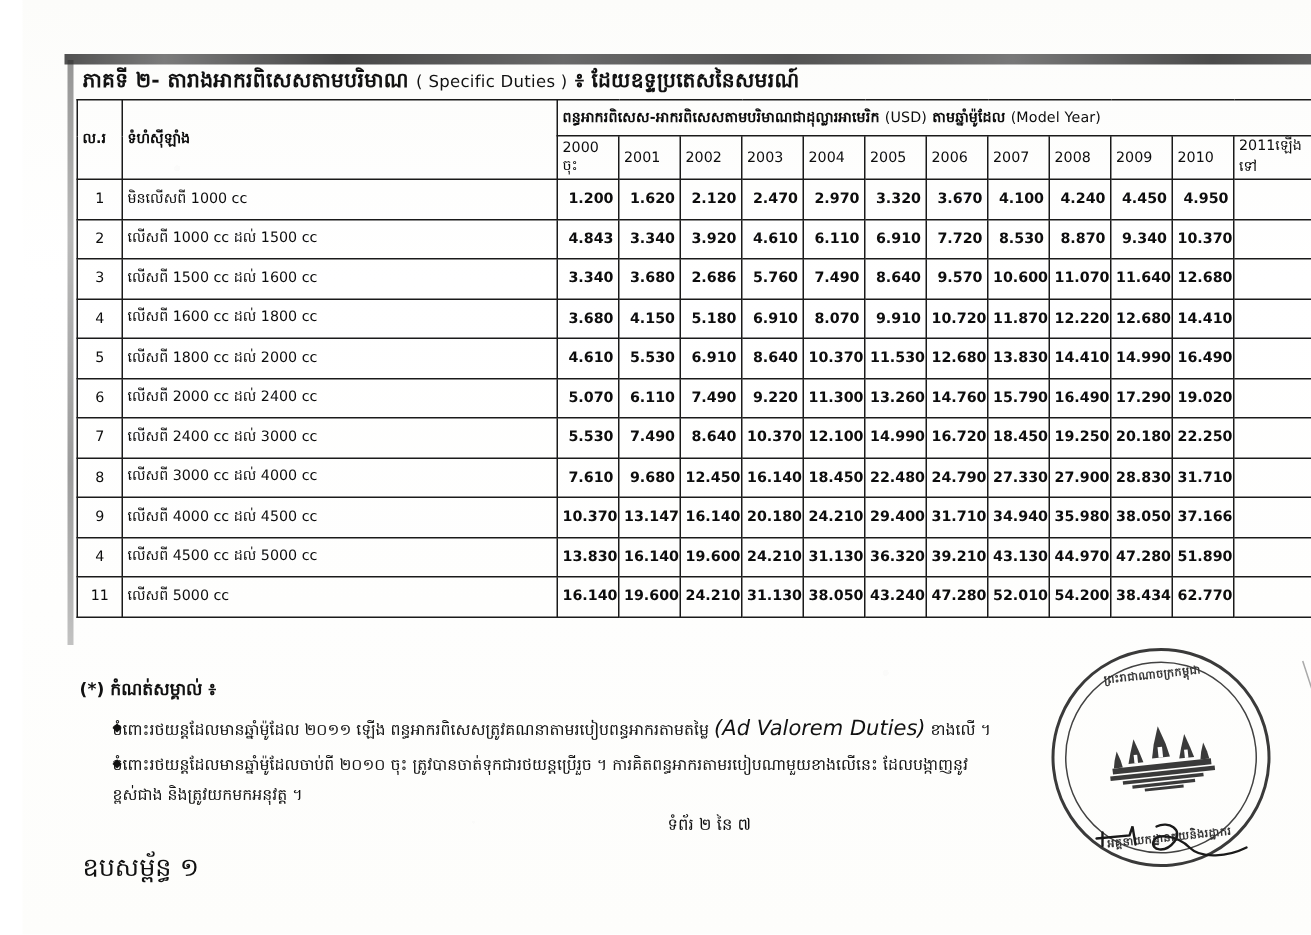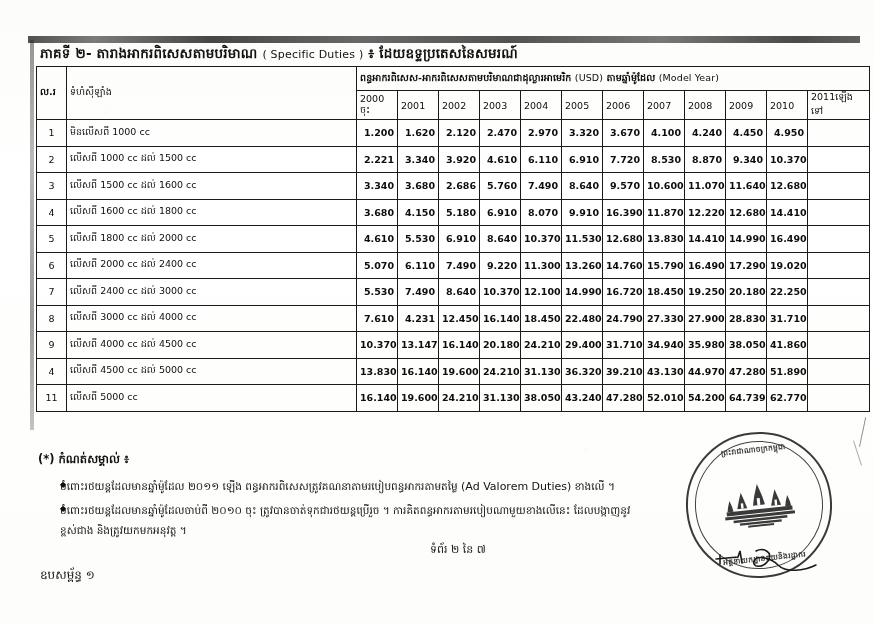--- a/index.html
+++ b/index.html
@@ -10,20 +10,21 @@
     background: #ffffff;
     font-family: "DejaVu Sans", "Liberation Sans", sans-serif;
     position: relative;
     overflow: hidden;
   }
 
   
   .page {
     position: absolute; inset: 0;
     background: linear-gradient(180deg,#fcfcfa 0%, #ffffff 30%, #fdfdfb 100%);
+    margin-left: 15px;
   }
   .scan-noise {
     position:absolute; inset:0;
     background-image:
       radial-gradient(circle at 12% 18%, rgba(0,0,0,0.012) 0 2px, transparent 2px),
       radial-gradient(circle at 67% 72%, rgba(0,0,0,0.012) 0 2px, transparent 2px),
       radial-gradient(circle at 85% 30%, rgba(0,0,0,0.010) 0 1px, transparent 1px),
       radial-gradient(circle at 35% 88%, rgba(0,0,0,0.010) 0 1px, transparent 1px);
     pointer-events:none;
   }
@@ -70,21 +71,21 @@
   thead th {
     text-align:left; font-weight:bold;
     height: 22px;
   }
   th.grp {
     font-size: 11px; font-weight:bold; letter-spacing:.1px;
     height: 24px; white-space:nowrap;
   }
   th.grp .latin { font-weight: normal; font-size: 9.5px; }
   th.no   { width: 30px; font-size:9px; }
-  th.desc { width: 290px; font-size:11px; font-weight:normal; }
+  th.desc { width: 290px; font-size:11px; font-weight:bold; }
   th.yr   { width: 41px; font-size:9.5px; font-weight:normal; }
   th.yr-last { width: 62px; font-size:8.5px; font-weight:normal; }
 
   tbody td { height: 26.5px; }
   td.no   { text-align:center; font-size:10px; }
   td.desc { text-align:left; font-size:10px; padding-left:8px; white-space:nowrap;}
   td.val  { text-align:right; font-size:10px; font-weight:600; padding-right:5px; }
   td.blank{ }
 
   
@@ -94,21 +95,21 @@
 
   
   .notes { position:absolute; left:38px; top:452px; width:790px; color:#111; }
   .notes-head { font-size:11.5px; font-weight:bold; margin-bottom:9px; }
   .note-row { display:flex; align-items:flex-start; margin-bottom:7px; }
   .note-bullet {
     flex:0 0 auto; width:18px; padding-left:22px;
     font-size:8px; line-height:14px; color:#111;
   }
   .note-text { font-size:10.5px; line-height:16px; color:#111; }
-  .note-text .latin { font-size:11px; }
+  .note-text .latin { font-size:14px;font-style:italic; }
   .note-text .l2 { display:block; margin-top:4px; }
 
   
   .seal {
     position:absolute; left:686px; top:432px;
     width:146px; height:146px;
     border-radius:50%;
     border: 2.5px solid #1b1b1b;
     opacity:.86;
     transform: rotate(-6deg);
@@ -130,21 +131,21 @@
   .seal-text-bot { bottom:11px; }
   .temple { position:absolute; left:50%; top:50%; transform:translate(-50%,-50%); }
 
   .signature {
     position:absolute; left:712px; top:545px; width:120px; height:34px;
   }
 
   
   .footer-left {
     position:absolute; left:40px; top:567px;
-    font-size:12px; color:#111;
+    font-size:17px; color:#111;
   }
   .footer-right {
     position:absolute; left:430px; top:542px;
     font-size:11px; color:#111;
   }
   
   .mark-a{position:absolute;left:862px;top:418px;width:10px;height:30px;
           border-left:1px solid #444;transform:rotate(12deg);opacity:.6;}
   .mark-b{position:absolute;left:857px;top:440px;width:1px;height:26px;
           background:#555;transform:rotate(-18deg);opacity:.5;}
@@ -221,21 +222,21 @@
             <td class="val">3.670</td>
             <td class="val">4.100</td>
             <td class="val">4.240</td>
             <td class="val">4.450</td>
             <td class="val">4.950</td>
             <td class="val blank"></td>
           </tr>
           <tr>
             <td class="no">2</td>
             <td class="desc">លើសពី 1000 cc ដល់ 1500 cc</td>
-            <td class="val">2.221</td>
+            <td class="val">4.843</td>
             <td class="val">3.340</td>
             <td class="val">3.920</td>
             <td class="val">4.610</td>
             <td class="val">6.110</td>
             <td class="val">6.910</td>
             <td class="val">7.720</td>
             <td class="val">8.530</td>
             <td class="val">8.870</td>
             <td class="val">9.340</td>
             <td class="val">10.370</td>
@@ -259,21 +260,21 @@
           </tr>
           <tr>
             <td class="no">4</td>
             <td class="desc">លើសពី 1600 cc ដល់ 1800 cc</td>
             <td class="val">3.680</td>
             <td class="val">4.150</td>
             <td class="val">5.180</td>
             <td class="val">6.910</td>
             <td class="val">8.070</td>
             <td class="val">9.910</td>
-            <td class="val">16.390</td>
+            <td class="val">10.720</td>
             <td class="val">11.870</td>
             <td class="val">12.220</td>
             <td class="val">12.680</td>
             <td class="val">14.410</td>
             <td class="val blank"></td>
           </tr>
           <tr>
             <td class="no">5</td>
             <td class="desc">លើសពី 1800 cc ដល់ 2000 cc</td>
             <td class="val">4.610</td>
@@ -318,21 +319,21 @@
             <td class="val">18.450</td>
             <td class="val">19.250</td>
             <td class="val">20.180</td>
             <td class="val">22.250</td>
             <td class="val blank"></td>
           </tr>
           <tr>
             <td class="no">8</td>
             <td class="desc">លើសពី 3000 cc ដល់ 4000 cc</td>
             <td class="val">7.610</td>
-            <td class="val">4.231</td>
+            <td class="val">9.680</td>
             <td class="val">12.450</td>
             <td class="val">16.140</td>
             <td class="val">18.450</td>
             <td class="val">22.480</td>
             <td class="val">24.790</td>
             <td class="val">27.330</td>
             <td class="val">27.900</td>
             <td class="val">28.830</td>
             <td class="val">31.710</td>
             <td class="val blank"></td>
@@ -343,21 +344,21 @@
             <td class="val">10.370</td>
             <td class="val">13.147</td>
             <td class="val">16.140</td>
             <td class="val">20.180</td>
             <td class="val">24.210</td>
             <td class="val">29.400</td>
             <td class="val">31.710</td>
             <td class="val">34.940</td>
             <td class="val">35.980</td>
             <td class="val">38.050</td>
-            <td class="val">41.860</td>
+            <td class="val">37.166</td>
             <td class="val blank"></td>
           </tr>
           <tr>
             <td class="no">4</td>
             <td class="desc">លើសពី 4500 cc ដល់ 5000 cc</td>
             <td class="val">13.830</td>
             <td class="val">16.140</td>
             <td class="val">19.600</td>
             <td class="val">24.210</td>
             <td class="val">31.130</td>
@@ -374,21 +375,21 @@
             <td class="desc">លើសពី 5000 cc</td>
             <td class="val">16.140</td>
             <td class="val">19.600</td>
             <td class="val">24.210</td>
             <td class="val">31.130</td>
             <td class="val">38.050</td>
             <td class="val">43.240</td>
             <td class="val">47.280</td>
             <td class="val">52.010</td>
             <td class="val">54.200</td>
-            <td class="val">64.739</td>
+            <td class="val">38.434</td>
             <td class="val">62.770</td>
             <td class="val blank"></td>
           </tr>
         </tbody>
     </table>
 
     <div class="notes">
       <div class="notes-head">(*) កំណត់សម្គាល់ ៖</div>
 
       <div class="note-row">

